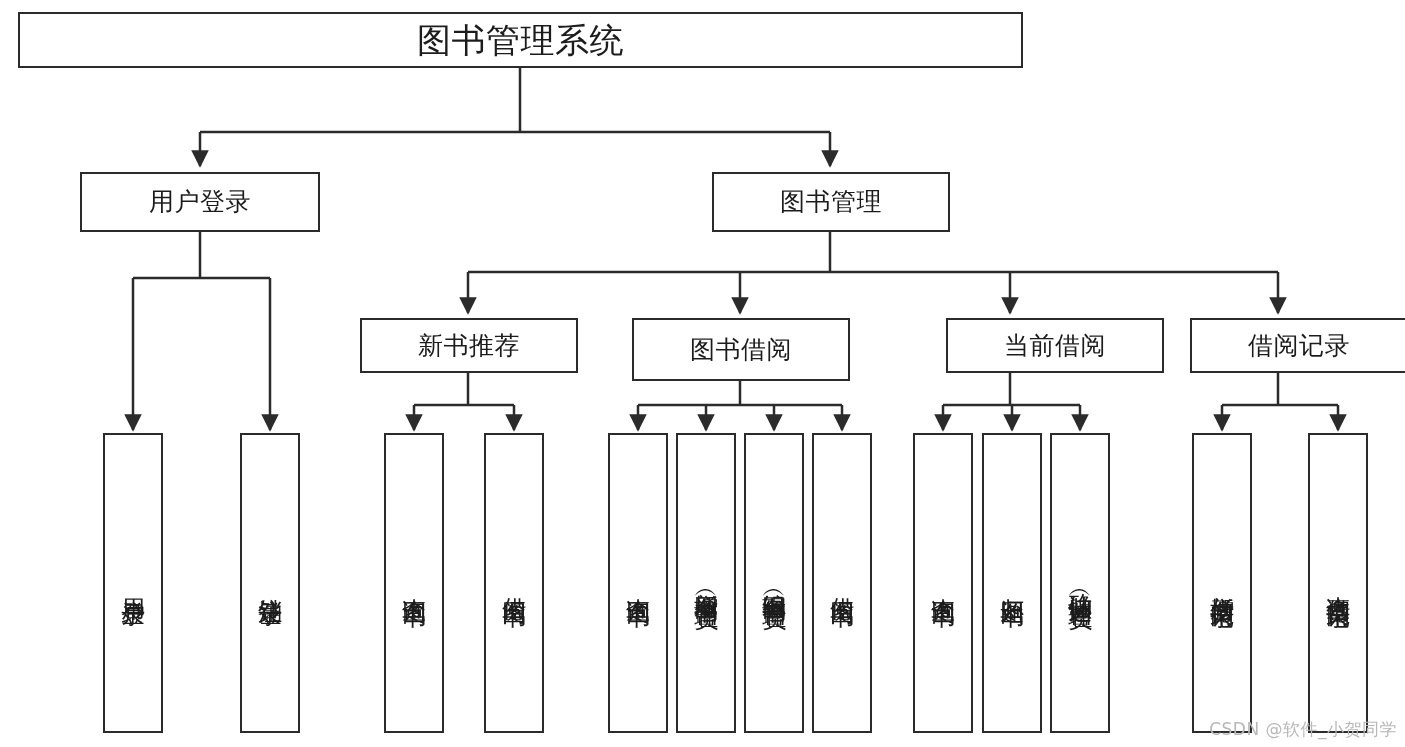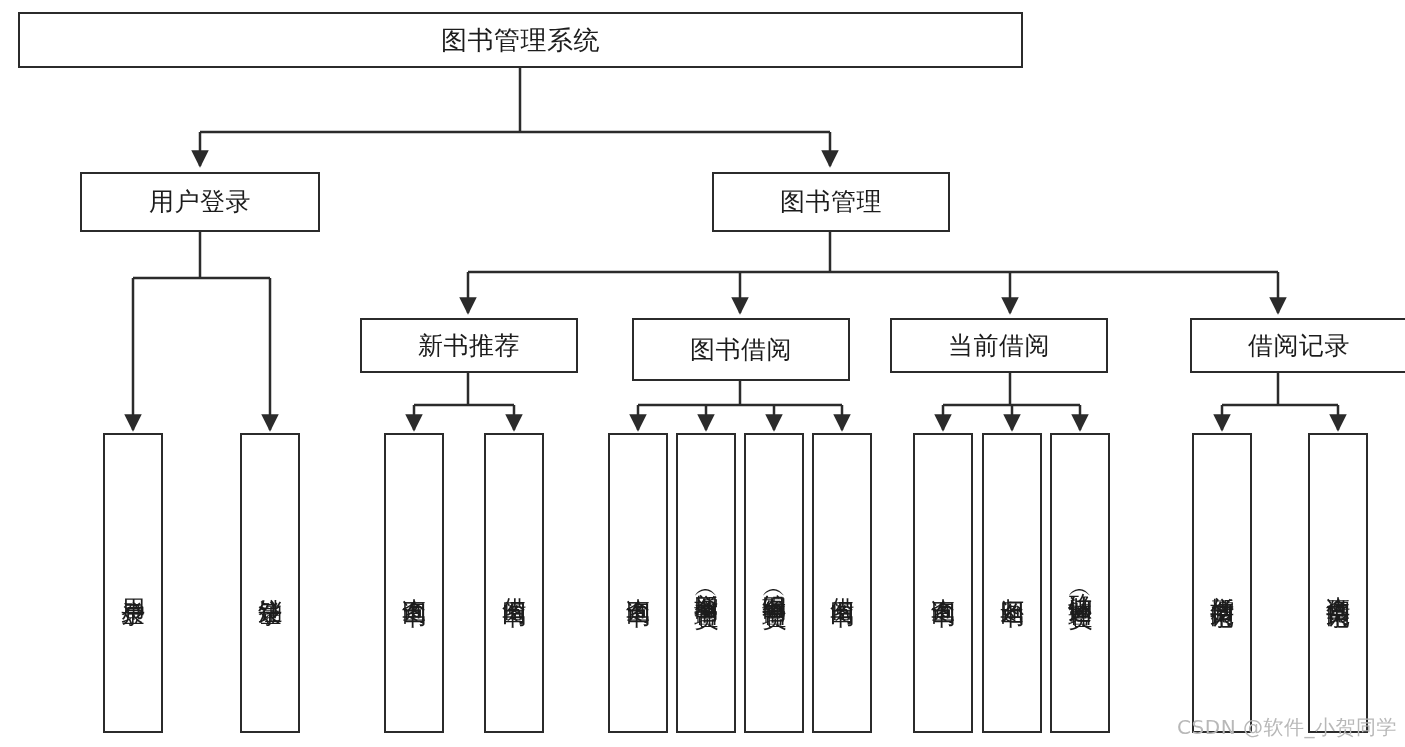--- a/index.html
+++ b/index.html
@@ -41,21 +41,21 @@
     text-align: center;
     line-height: 1.25;
     letter-spacing: 0.5px;
   }
   
   .node.horiz .label {
     writing-mode: horizontal-tb;
     font-size: 25px;
   }
   .node.root .label {
-    font-size: 26px;
+    font-size: 34px;
   }
   
   .node.vert {
     align-items: flex-start;
     justify-content: center;
     padding-top: 0px;
   }
   .node.vert .label {
     writing-mode: vertical-rl;
     text-orientation: upright;
@@ -64,21 +64,21 @@
     letter-spacing: 2px;
     white-space: nowrap;
   }
   .node.vert {
     align-items: center;
   }
   #watermark {
     position: absolute;
     right: 8px;
     bottom: 6px;
-    font-size: 20px;
+    font-size: 17px;
     color: #b8b8b8;
     letter-spacing: 0.5px;
     white-space: nowrap;
     font-family: "DejaVu Sans", "Liberation Sans", sans-serif;
   }
 </style>
 </head>
 <body>
 
 <div id="diagram-root">
@@ -143,21 +143,21 @@
   <div class="node horiz" style="left:712px; top:172px; width:238px; height:60px;">
     <span class="label">图书管理</span>
   </div>
 
   <div class="node horiz" style="left:360px; top:318px; width:218px; height:55px;">
     <span class="label">新书推荐</span>
   </div>
   <div class="node horiz" style="left:632px; top:318px; width:218px; height:63px;">
     <span class="label">图书借阅</span>
   </div>
-  <div class="node horiz" style="left:890px; top:318px; width:218px; height:55px;justify-content:center;">
+  <div class="node horiz" style="left:946px; top:318px; width:218px; height:55px;justify-content:center;">
     <span class="label">当前借阅</span>
   </div>
   <div class="node horiz" style="left:1170px; top:318px; width:218px; height:55px;margin-left:20px;">
     <span class="label">借阅记录</span>
   </div>
 
   <div class="node vert" style="left:103px; top:433px; width:60px; height:300px;">
     <span class="label">用户登录</span>
   </div>
   <div class="node vert" style="left:240px; top:433px; width:60px; height:300px;">

